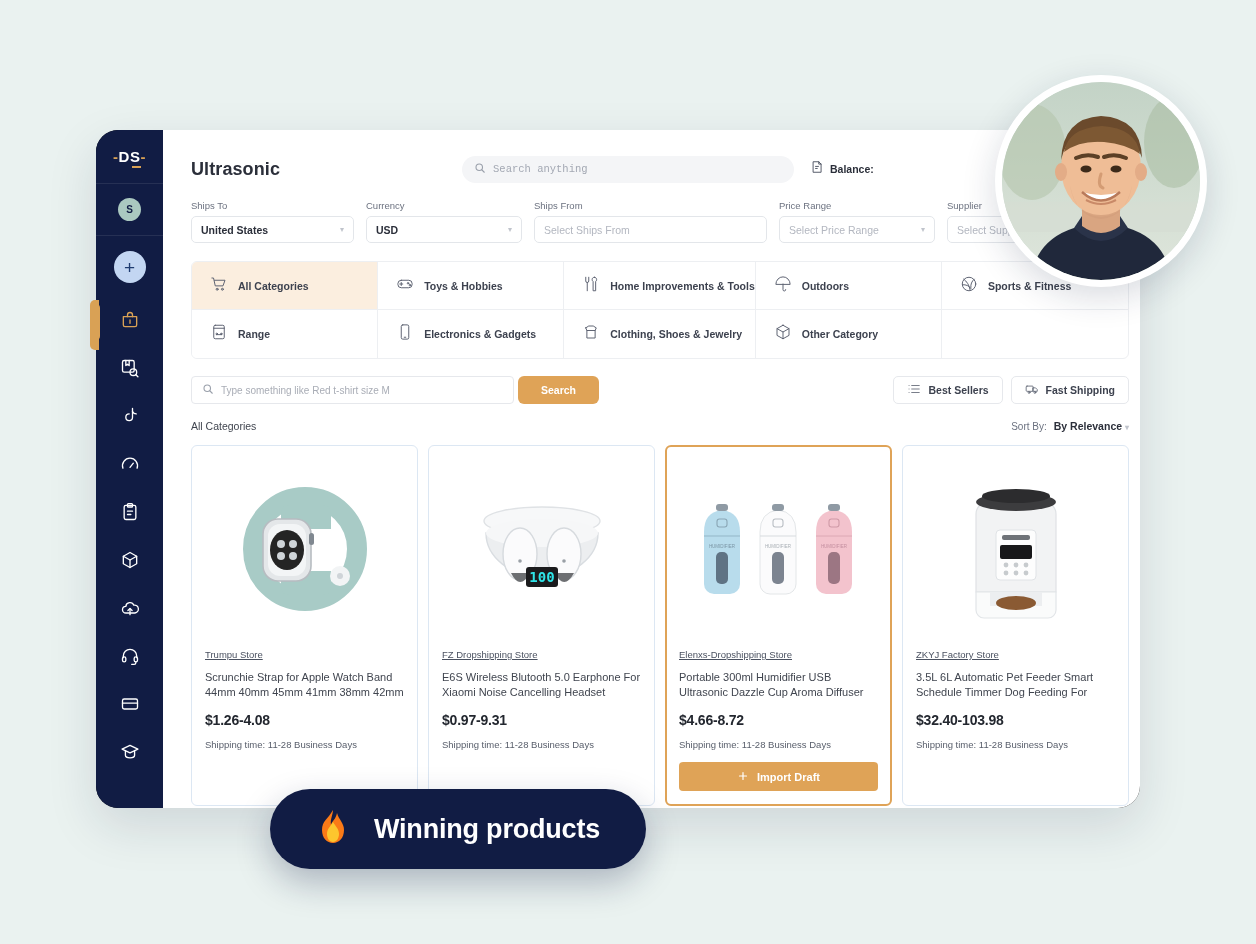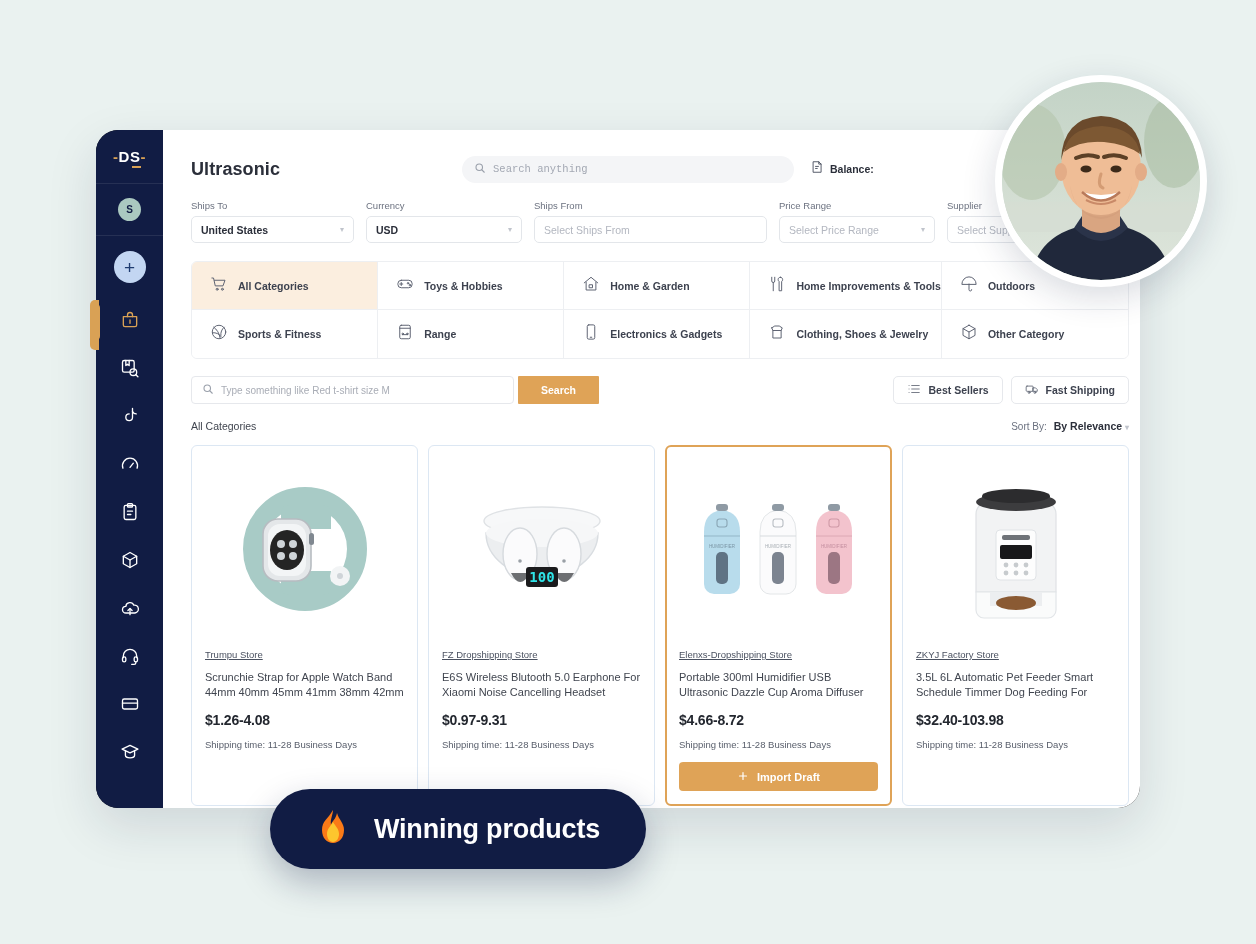--- a/index.html
+++ b/index.html
@@ -147,21 +147,21 @@
     width: 323px; height: 28px; border: 1px solid #e6e8ec; border-radius: 4px;
     display: flex; align-items: center; gap: 7px; padding: 0 10px;
   }
   .prod-search input {
     border: 0; outline: 0; background: transparent; font-size: 10px;
     color: #333; width: 100%; font-family: "Liberation Sans", sans-serif;
   }
   .prod-search input::placeholder { color: #a9adb6; }
   .search-btn {
     width: 81px; height: 28px; background: #dfa357; color: #fff;
-    font-size: 10.5px; font-weight: 700; border: 0; border-radius: 1px;
+    font-size: 10.5px; font-weight: 700; border: 0; border-radius: 6px;
     margin-left: 4px; cursor: pointer; font-family: "Liberation Sans", sans-serif;
   }
   .pill-group { margin-left: auto; display: flex; gap: 8px; }
   .pill {
     height: 28px; border: 1px solid #e6e8ec; border-radius: 5px;
     display: flex; align-items: center; gap: 7px; padding: 0 13px;
     font-size: 10.5px; font-weight: 700; color: #3d424f; cursor: pointer;
   }
   .pill svg { width: 14px; height: 14px; stroke: #5b6170; fill: none;
     stroke-width: 1.4; stroke-linecap: round; stroke-linejoin: round; }
@@ -412,30 +412,20 @@
         <div class="cat-cell">
           <span>
             <svg viewBox="0 0 24 24">
                 <rect x="2.5" y="7" width="19" height="10" rx="4.5"></rect>
                 <path d="M7 10v4M5 12h4"></path>
                 <circle cx="16" cy="11" r="1"></circle>
                 <circle cx="18.5" cy="13.5" r="1"></circle>
               </svg>
           </span>
           <span class="cat-label">Toys &amp; Hobbies</span>
-        </div>
-        <div class="cat-cell">
-          <span>
-            <svg viewBox="0 0 24 24">
-                <path d="M3 10.5L12 3l9 7.5"></path>
-                <path d="M5.5 9.5V20h13V9.5"></path>
-                <rect x="10" y="13" width="4" height="4"></rect>
-              </svg>
-          </span>
-          <span class="cat-label">Home &amp; Garden</span>
         </div>
         <div class="cat-cell">
           <span>
             <svg viewBox="0 0 24 24">
                 <path d="M5 3v5a2 2 0 0 0 4 0V3"></path>
                 <path d="M7 10v11"></path>
                 <path d="M16.5 3c-1.8 0-3 1.3-3 3.2 0 1.2.6 2 1.3 2.5V21h3.4V8.7c.7-.5 1.3-1.3 1.3-2.5C19.5 4.3 18.3 3 16.5 3z"></path>
               </svg>
           </span>
           <span class="cat-label">Home Improvements &amp; Tools</span>

